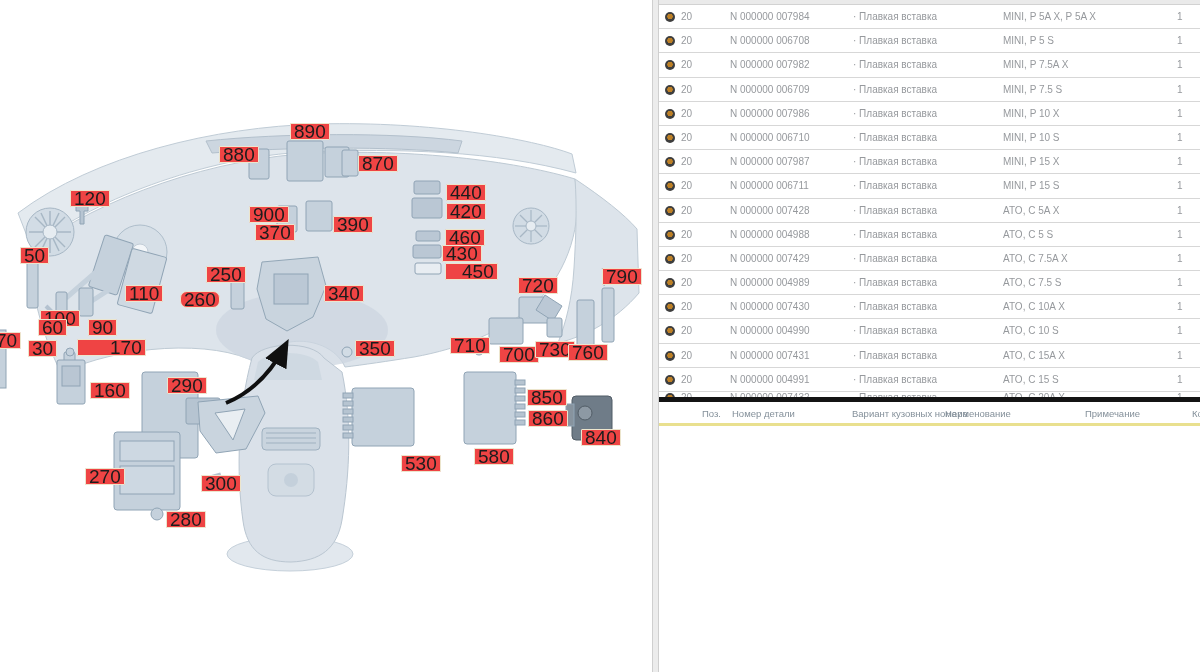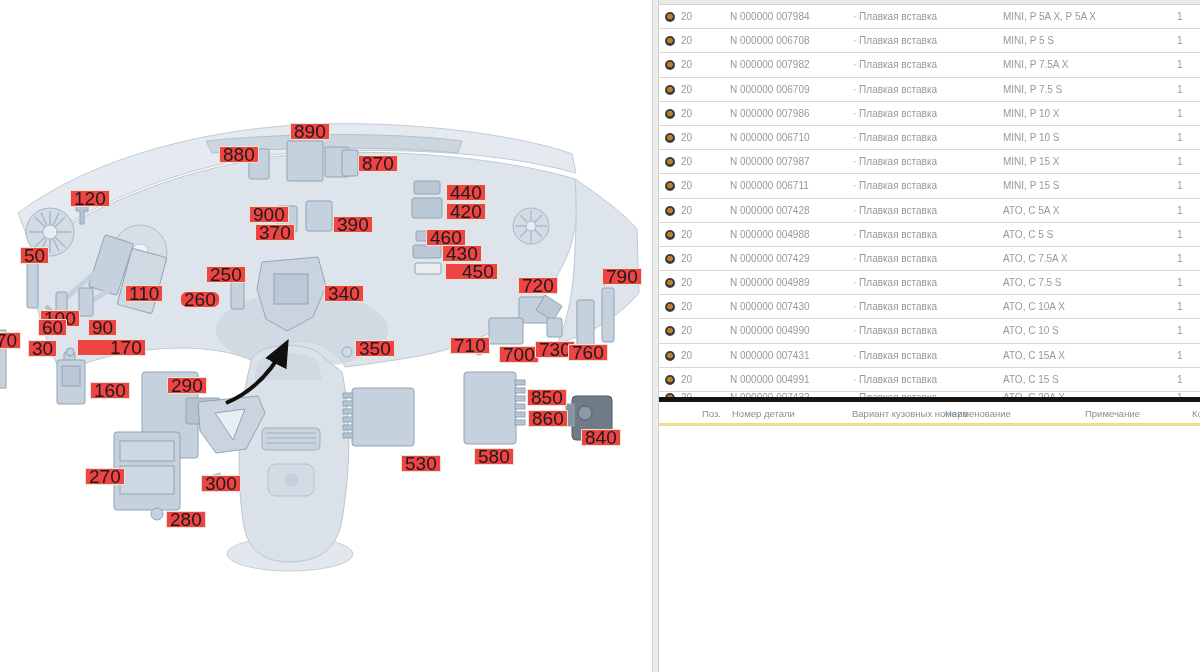--- a/index.html
+++ b/index.html
@@ -165,21 +165,21 @@
   <div id="diagram-labels">
       <div class="dlabel" style="left: 290px; top: 123px;">890</div>
       <div class="dlabel" style="left: 219px; top: 146px;">880</div>
       <div class="dlabel" style="left: 358px; top: 155px;">870</div>
       <div class="dlabel" style="left: 70px; top: 190px;">120</div>
       <div class="dlabel" style="left: 249px; top: 206px;">900</div>
       <div class="dlabel" style="left: 255px; top: 224px;">370</div>
       <div class="dlabel" style="left: 333px; top: 216px;">390</div>
       <div class="dlabel" style="left: 446px; top: 184px;">440</div>
       <div class="dlabel" style="left: 446px; top: 203px;">420</div>
-      <div class="dlabel" style="left: 426px; top: 229px;">460</div>
+      <div class="dlabel" style="left: 445px; top: 229px;">460</div>
       <div class="dlabel" style="left: 442px; top: 245px;">430</div>
       <div class="dlabel" style="left: 445px; top: 263px; padding-left: 16px;">450</div>
       <div class="dlabel" style="left: 20px; top: 247px;">50</div>
       <div class="dlabel" style="left: 125px; top: 285px;">110</div>
       <div class="dlabel" style="left: 206px; top: 266px;">250</div>
       <div class="dlabel" style="left: 180px; top: 291px; border-radius: 7px;">260</div>
       <div class="dlabel" style="left: 324px; top: 285px;">340</div>
       <div class="dlabel" style="left: 518px; top: 277px;">720</div>
       <div class="dlabel" style="left: 602px; top: 268px;">790</div>
       <div class="dlabel" style="left: 40px; top: 310px;">100</div>

